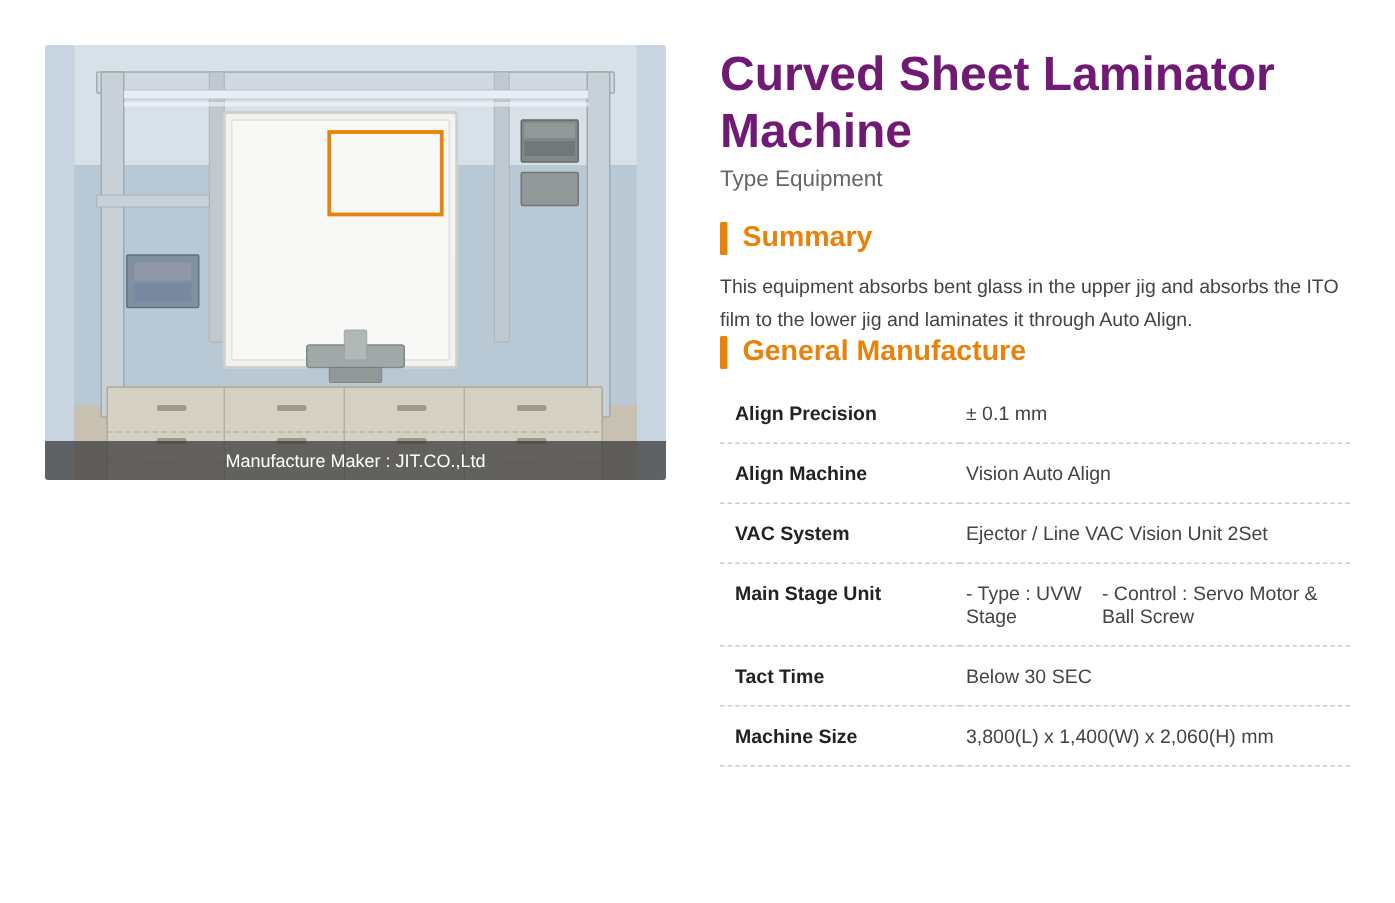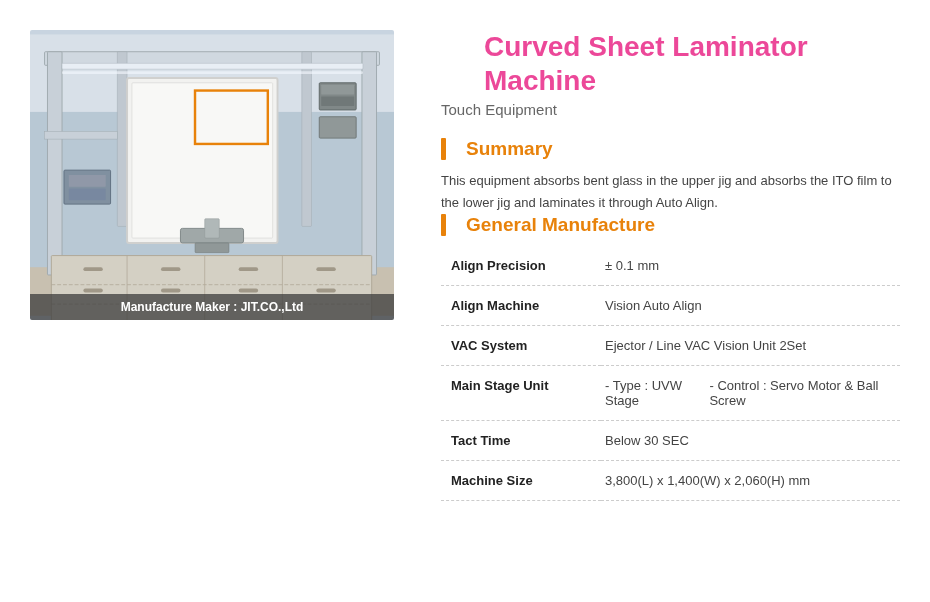--- a/index.html
+++ b/index.html
@@ -24,27 +24,26 @@
       gap: 36px;
     }
 
     .left-panel {
       flex: 0 0 375px;
       display: flex;
       flex-direction: column;
     }
 
     .machine-image {
-      width: 364px;
+      width: 414px;
       height: 290px;
       background: #c8d4e0;
       position: relative;
       overflow: hidden;
       border-radius: 2px;
-      font-weight: bold;
     }
 
     .image-caption {
       background: rgba(60, 60, 60, 0.75);
       color: #fff;
       text-align: center;
       font-size: 12px;
       padding: 6px 10px;
       position: absolute;
       bottom: 0;
@@ -53,38 +52,37 @@
     }
 
     .right-panel {
       flex: 1;
       display: flex;
       flex-direction: column;
       overflow-y: auto;
     }
 
     .product-title {
-      font-size: 28px;
+      font-size: 32px;
       font-weight: bold;
-      color: #ec4899;
+      color: #701a75;
       line-height: 1.2;
       margin-bottom: 4px;
-      margin-left: 43px;
     }
 
     .product-subtitle {
       font-size: 15px;
       color: #666;
       margin-bottom: 20px;
     }
 
     .section-heading {
       display: flex;
       align-items: center;
-      gap: 20px;
+      gap: 10px;
       margin-bottom: 10px;
     }
 
     .section-bar {
       width: 5px;
       height: 22px;
       background: #e8820a;
       border-radius: 1px;
       flex-shrink: 0;
     }
@@ -215,21 +213,21 @@
       
       <div class="image-caption">
         <span>Manufacture Maker : JIT.CO.,Ltd</span>
       </div>
     </div>
   </div>
 
   <div class="right-panel">
 
     <h1 class="product-title">Curved Sheet Laminator Machine</h1>
-    <p class="product-subtitle">Touch Equipment</p>
+    <p class="product-subtitle">Type Equipment</p>
 
     <div class="section-heading">
       <div class="section-bar"></div>
       <span class="section-title">Summary</span>
     </div>
     <p class="section-desc">This equipment absorbs bent glass in the upper jig and absorbs the ITO film to the lower jig and laminates it through Auto Align.</p>
 
     <div class="section-heading">
       <div class="section-bar"></div>
       <span class="section-title">General Manufacture</span>

